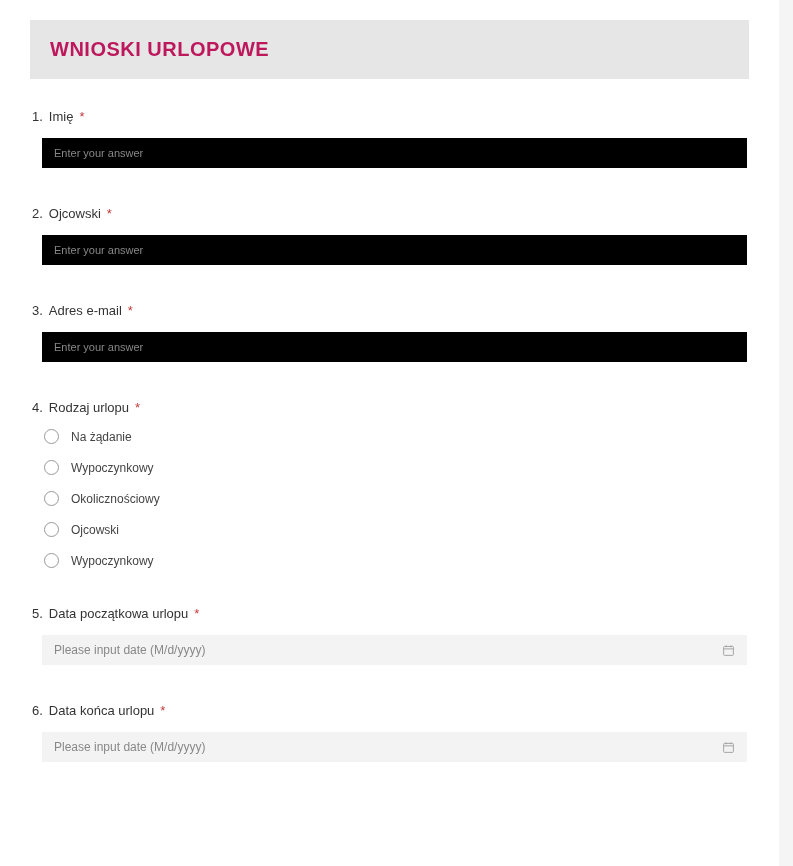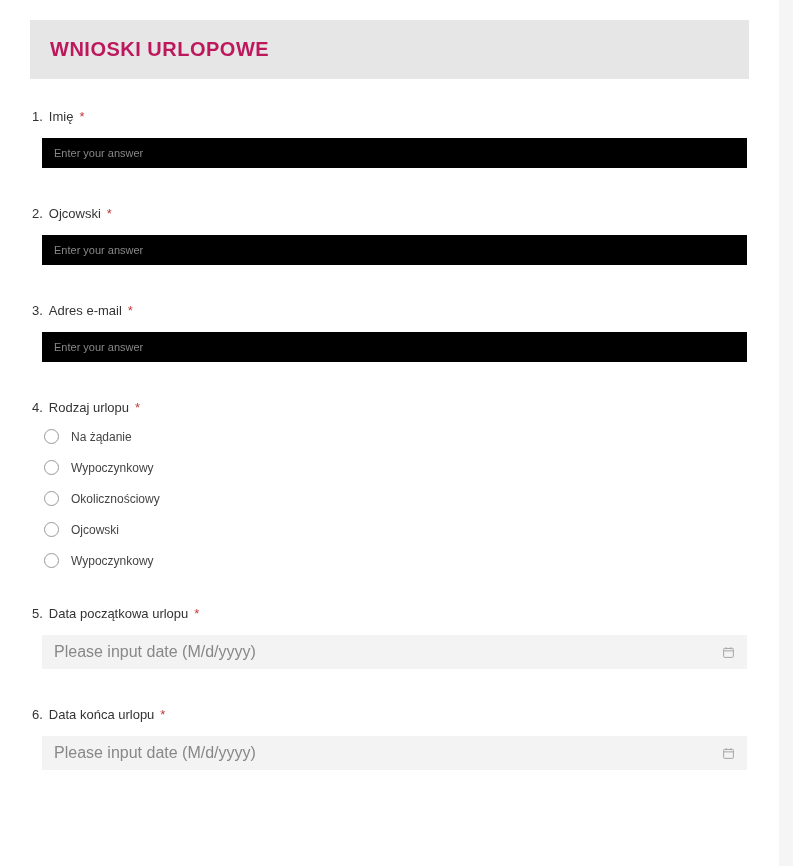--- a/index.html
+++ b/index.html
@@ -94,21 +94,21 @@
     .date-input-wrapper {
       width: calc(100% - 10px);
       margin-left: 10px;
       background: #f3f3f3;
       padding: 8px 12px;
       display: flex;
       align-items: center;
       justify-content: space-between;
     }
     .date-placeholder {
-      font-size: 16px;
+      font-size: 12px;
       color: #888;
     }
     .calendar-icon {
       width: 13px;
       height: 13px;
       opacity: 0.5;
       flex-shrink: 0;
     }
   </style>
 </head>

